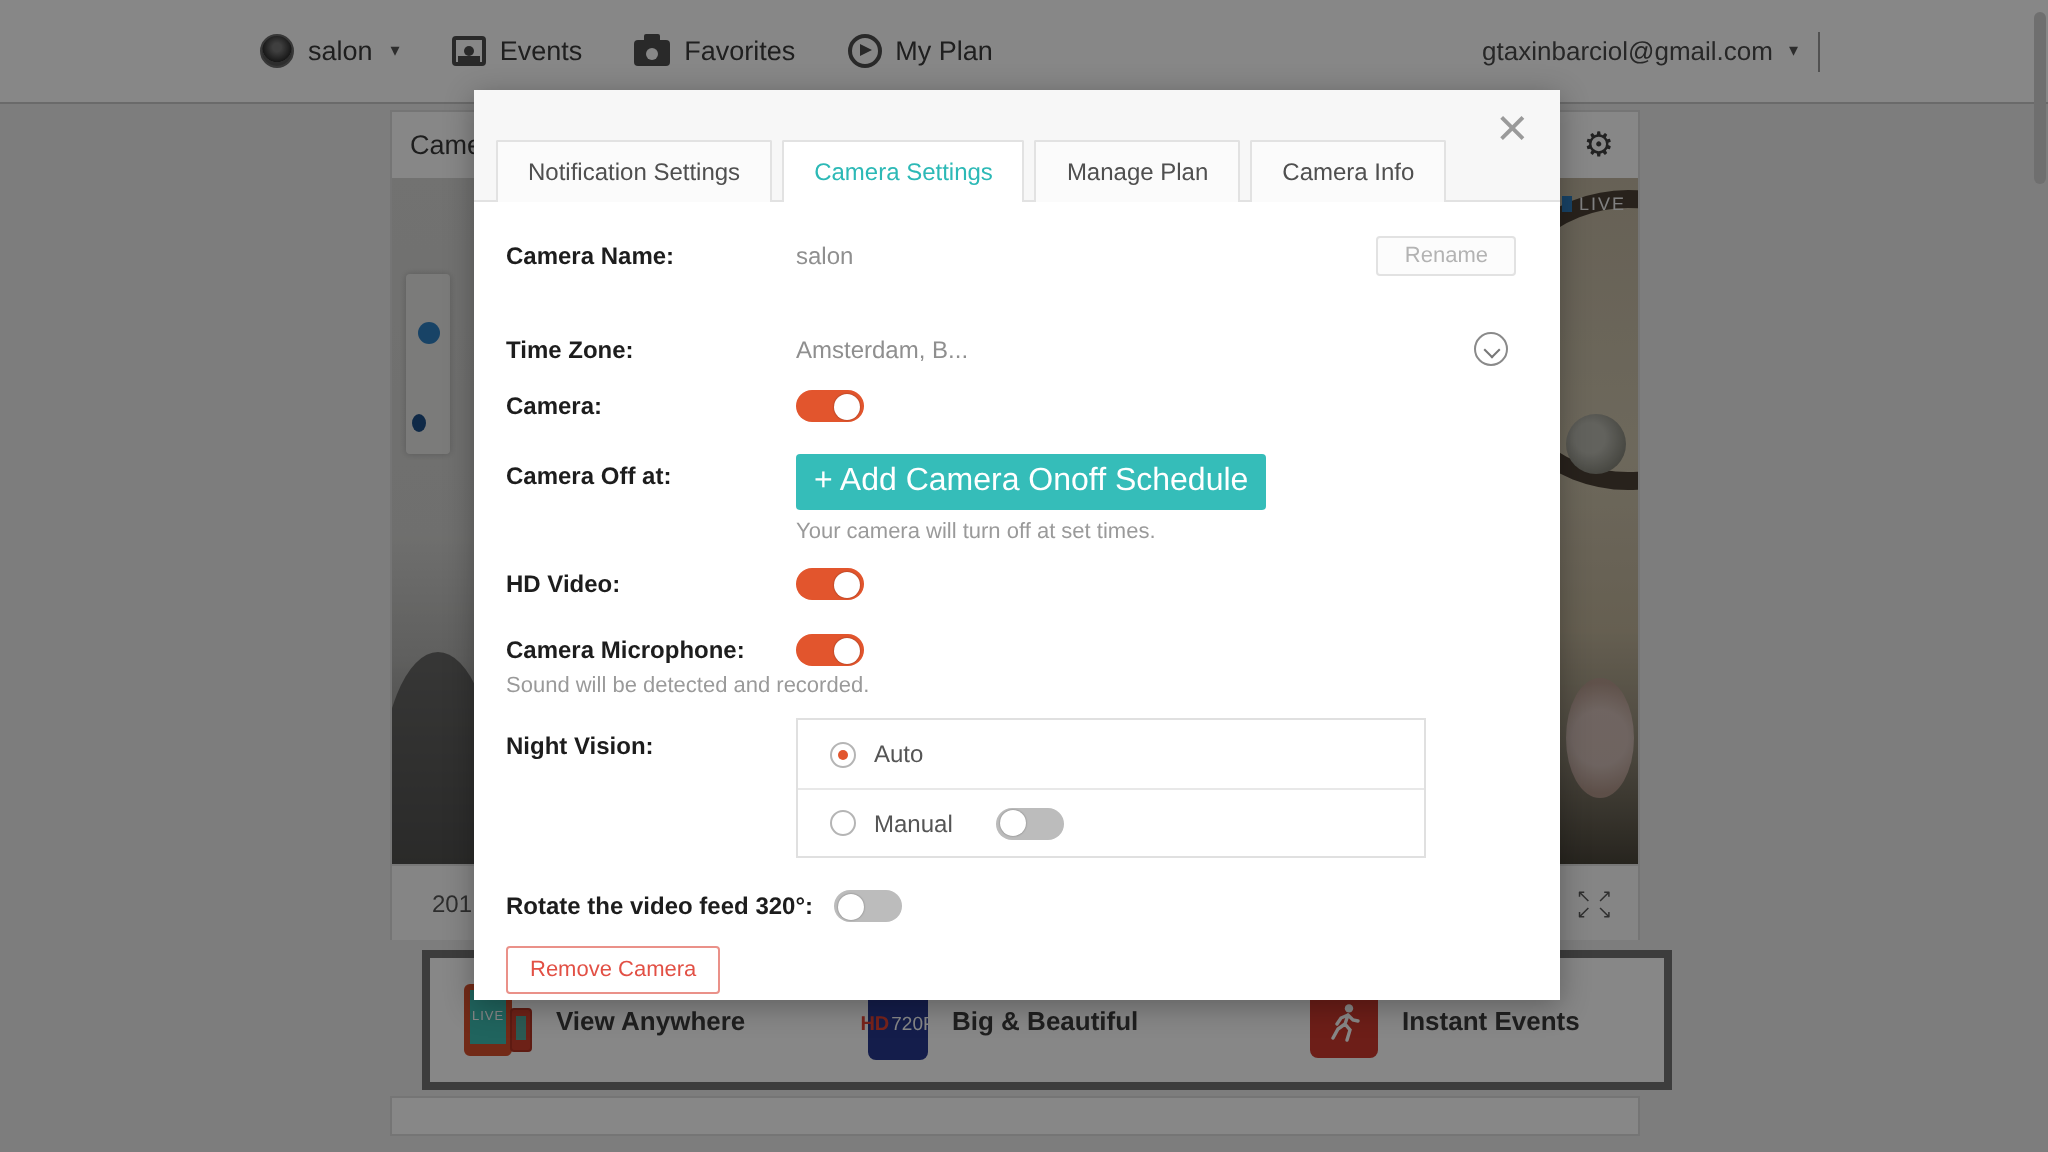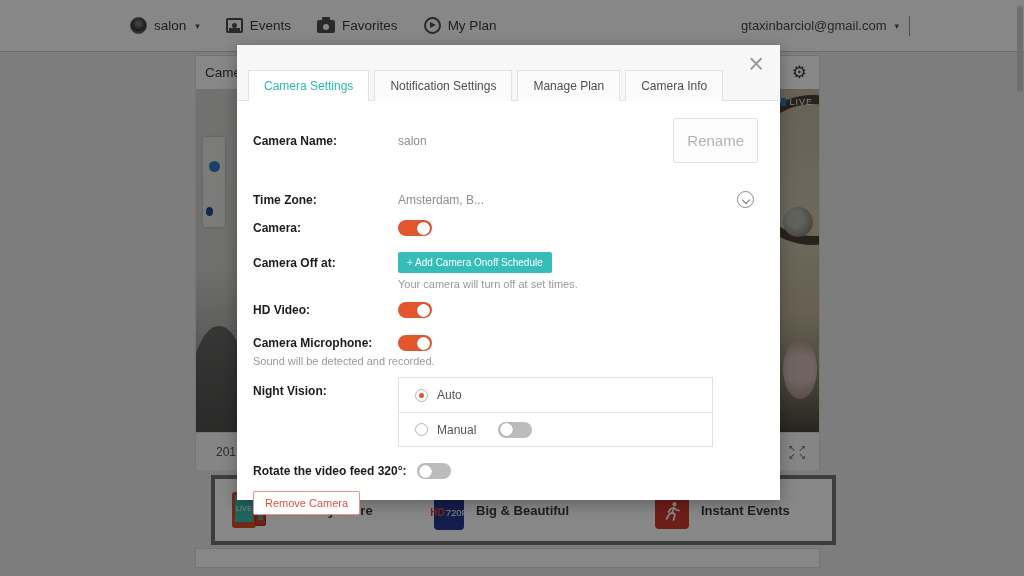--- a/index.html
+++ b/index.html
@@ -90,28 +90,28 @@
     font-size:12px; padding:8px 15px 8px; background:#fbfbfb; color:#4f4f4f;
     border:1px solid #e2e2e2; border-bottom:none; cursor:pointer; border-radius:1px 1px 0 0;
   }
   .tab.active{ background:#fff; color:#2cb9b6; position:relative; }
   .tab.active::after{ content:""; position:absolute; left:0; right:0; bottom:-1px; height:2px; background:#fff; }
   .modal-body{ padding:17px 22px 14px 16px; }
   .row{ display:flex; align-items:center; }
   .row .lbl{ width:145px; flex-shrink:0; font-size:12px; font-weight:bold; color:#1d1d1d; }
   .val{ font-size:12px; color:#8f8f8f; }
   .mb14{ margin-bottom:28px; } .mb12{ margin-bottom:12px; } .mb16{ margin-bottom:16px; } .mb17{ margin-bottom:17px; }
-  .btn-rename{ margin-left:auto; font-size:15px; color:#b3b3b3; background:#fcfcfc; border:1px solid #e2e2e2; border-radius:2px; padding:13px 13px; cursor:pointer;}
+  .btn-rename{ margin-left:auto; font-size:11px; color:#b3b3b3; background:#fcfcfc; border:1px solid #e2e2e2; border-radius:2px; padding:3px 13px; cursor:pointer;}
   .chev-circle{ margin-left:auto; width:17px; height:17px; border:1px solid #8a8a8a; border-radius:50%; position:relative; cursor:pointer; margin-right:4px;}
   .chev-circle::after{ content:""; position:absolute; left:5px; top:4.5px; width:5px; height:5px; border-left:1.5px solid #777; border-bottom:1.5px solid #777; transform:rotate(-45deg);}
   .toggle{ width:34px; height:16px; border-radius:9px; background:#e2552d; position:relative; cursor:pointer; flex-shrink:0;}
   .toggle::after{ content:""; position:absolute; top:1.5px; right:2px; width:13px; height:13px; border-radius:50%; background:#fff; box-shadow:0 0 1px rgba(0,0,0,.4);}
   .toggle.off{ background:#bcbcbc; }
   .toggle.off::after{ left:2px; right:auto; }
-  .btn-teal{ font-size:10px; color:#fff; background:#35bdb9; border:none; border-radius:2px; padding:5px 9px; cursor:pointer;}
+  .btn-teal{ font-size:16px; color:#fff; background:#35bdb9; border:none; border-radius:2px; padding:5px 9px; cursor:pointer;}
   .caption{ font-size:11px; color:#9a9a9a; margin-top:5px; }
   .caption-left{ font-size:11px; color:#9a9a9a; margin-top:4px; margin-bottom:10px; }
   .nv-box{ border:1px solid #e0e0e0; width:315px; }
   .nv-row{ height:34px; display:flex; align-items:center; padding:0 16px; gap:9px; }
   .nv-row + .nv-row{ border-top:1px solid #e8e8e8; }
   .radio{ width:13px; height:13px; border:1px solid #b5b5b5; border-radius:50%; position:relative; cursor:pointer; flex-shrink:0; background:#fff;}
   .radio.checked::after{ content:""; position:absolute; left:3px; top:3px; width:5px; height:5px; border-radius:50%; background:#e2552d;}
   .nv-label{ font-size:12px; color:#555; }
   .nv-toggle-gap{ margin-left:13px; }
   .btn-remove{ font-size:11px; color:#e25045; background:#fff; border:1px solid #ea9189; border-radius:2px; padding:5px 11px; cursor:pointer;}
@@ -201,22 +201,22 @@
 
 <div class="bottom-card"></div>
 
 <div class="overlay"></div>
 <div class="scrollbar-thumb"></div>
 
 <div class="modal">
   <div class="modal-header">
     <span class="close-x">×</span>
     <div class="tabs">
+      <div class="tab">Notification Settings</div>
       <div class="tab active">Camera Settings</div>
-      <div class="tab">Notification Settings</div>
       <div class="tab">Manage Plan</div>
       <div class="tab">Camera Info</div>
     </div>
   </div>
 
   <div class="modal-body">
 
     <div class="row mb14">
       <span class="lbl">Camera Name:</span>
       <span class="val">salon</span>

